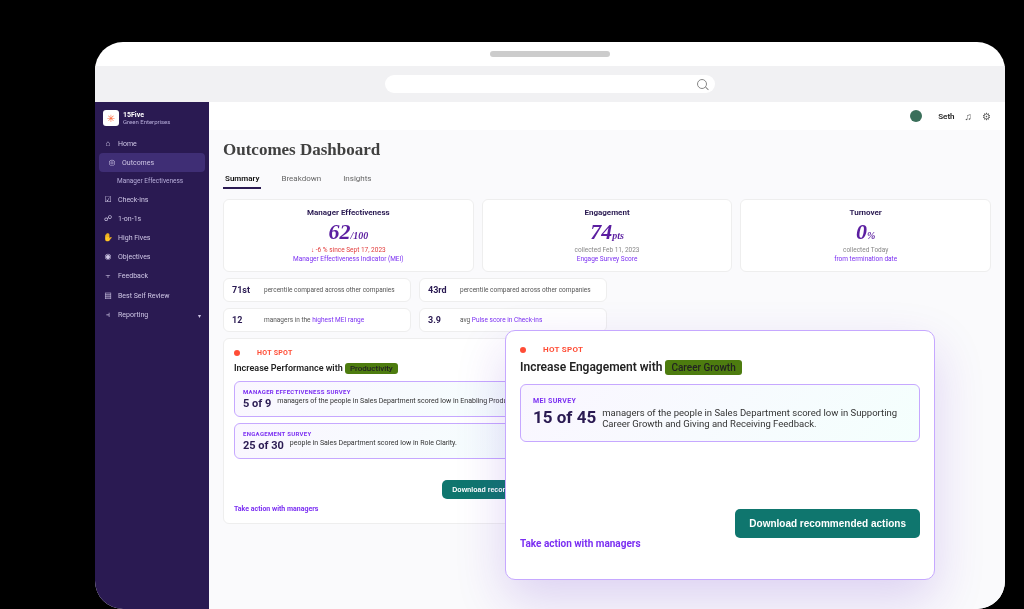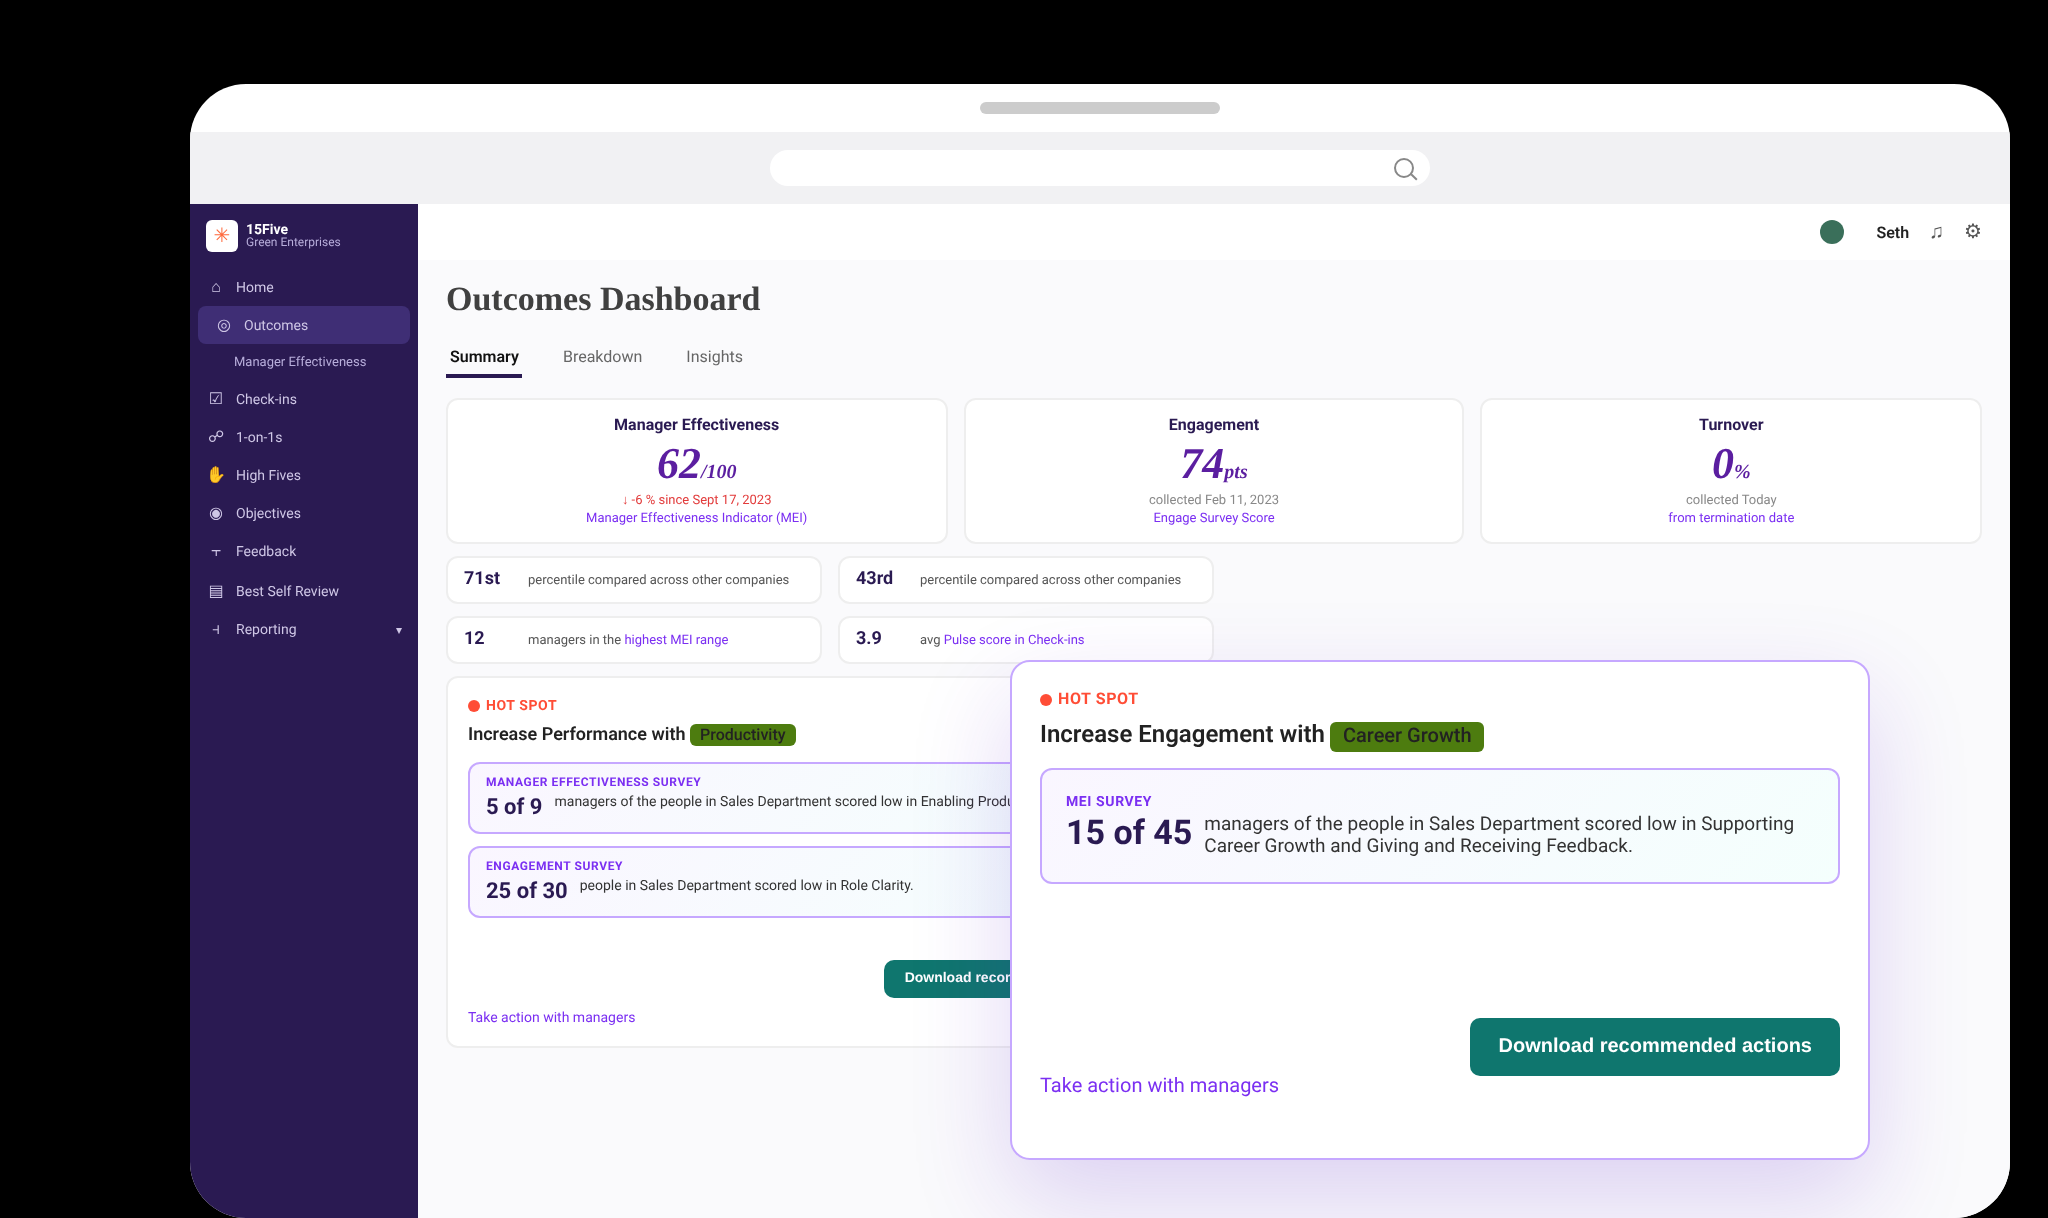--- a/index.html
+++ b/index.html
@@ -46,30 +46,30 @@
   .card-link { font-size:6.5px; color:#7b2ff2; margin-top:1px; }
   .delta { font-size:6.5px; color:#e23b3b; margin-top:3px; }
 
   .mini-row { display:flex; gap:8px; margin-bottom:6px; }
   .mini-col { display:flex; flex-direction:column; gap:6px; flex:1; }
   .mini { background:#fff; border:1px solid #eee; border-radius:6px; padding:6px 8px; display:flex; align-items:center; gap:6px; font-size:6.5px; color:#555; }
   .mini b { font-size:9px; color:#2a1a52; width:26px; display:inline-block; }
   .mini .link { color:#7b2ff2; }
 
   .hotspot { background:#fff; border:1px solid #eee; border-radius:6px; padding:10px; width:360px; }
-  .hot-label { font-size:7px; font-weight:700; color:#ff4d36; letter-spacing:.3px; display:flex; align-items:center; gap:3px; margin-bottom:6px; }
+  .hot-label { font-size:7px; font-weight:700; color:#ff4d36; letter-spacing:.3px; display:flex; align-items:center; gap:17px; margin-bottom:6px; }
   .hot-dot { width:6px; height:6px; border-radius:50%; background:#ff4d36; display:inline-block; }
   .hot-title { font-size:9px; color:#222; font-weight:600; margin-bottom:8px; }
   .chip { background:#4d7c0f; border-radius:3px; padding:1px 5px; font-size:8px; font-weight:500; }
   .survey-box { border:1px solid #c6a8ff; border-radius:6px; padding:6px 8px; margin-bottom:6px; background:linear-gradient(135deg,#faf6ff,#f4fffd); }
   .survey-tag { font-size:6px; color:#7b2ff2; letter-spacing:.3px; text-transform:uppercase; font-weight:700; margin-bottom:2px; }
   .survey-body { display:flex; gap:6px; font-size:7px; color:#333; }
   .survey-body .ratio { font-size:11px; font-weight:700; color:#2a1a52; white-space:nowrap; }
   .actions { display:flex; justify-content:space-between; align-items:center; margin-top:6px; }
-  .link-btn { font-size:7px; color:#7b2ff2; cursor:pointer; font-weight:400;margin-top:40px; }
+  .link-btn { font-size:7px; color:#7b2ff2; cursor:pointer; font-weight:700;margin-top:40px; }
   .primary-btn { background:#0f766e; color:#fff; font-size:7px; font-weight:600; padding:6px 10px; border-radius:5px; cursor:pointer; border:none; }
 
   
   .overlay-card { position:absolute; left:505px; top:330px; width:430px; height:250px; background:#fff; border:1px solid #c6a8ff; border-radius:10px; padding:14px; box-shadow:0 20px 50px rgba(90,30,200,.18); z-index:10; }
   .overlay-card .hot-title { font-size:12px; margin-bottom:10px; }
   .overlay-card .chip { font-size:10px; padding:2px 6px; }
   .overlay-card .survey-box { padding:12px; }
   .overlay-card .survey-tag { font-size:7px; }
   .overlay-card .survey-body { font-size:9.5px; }
   .overlay-card .survey-body .ratio { font-size:17px; }

